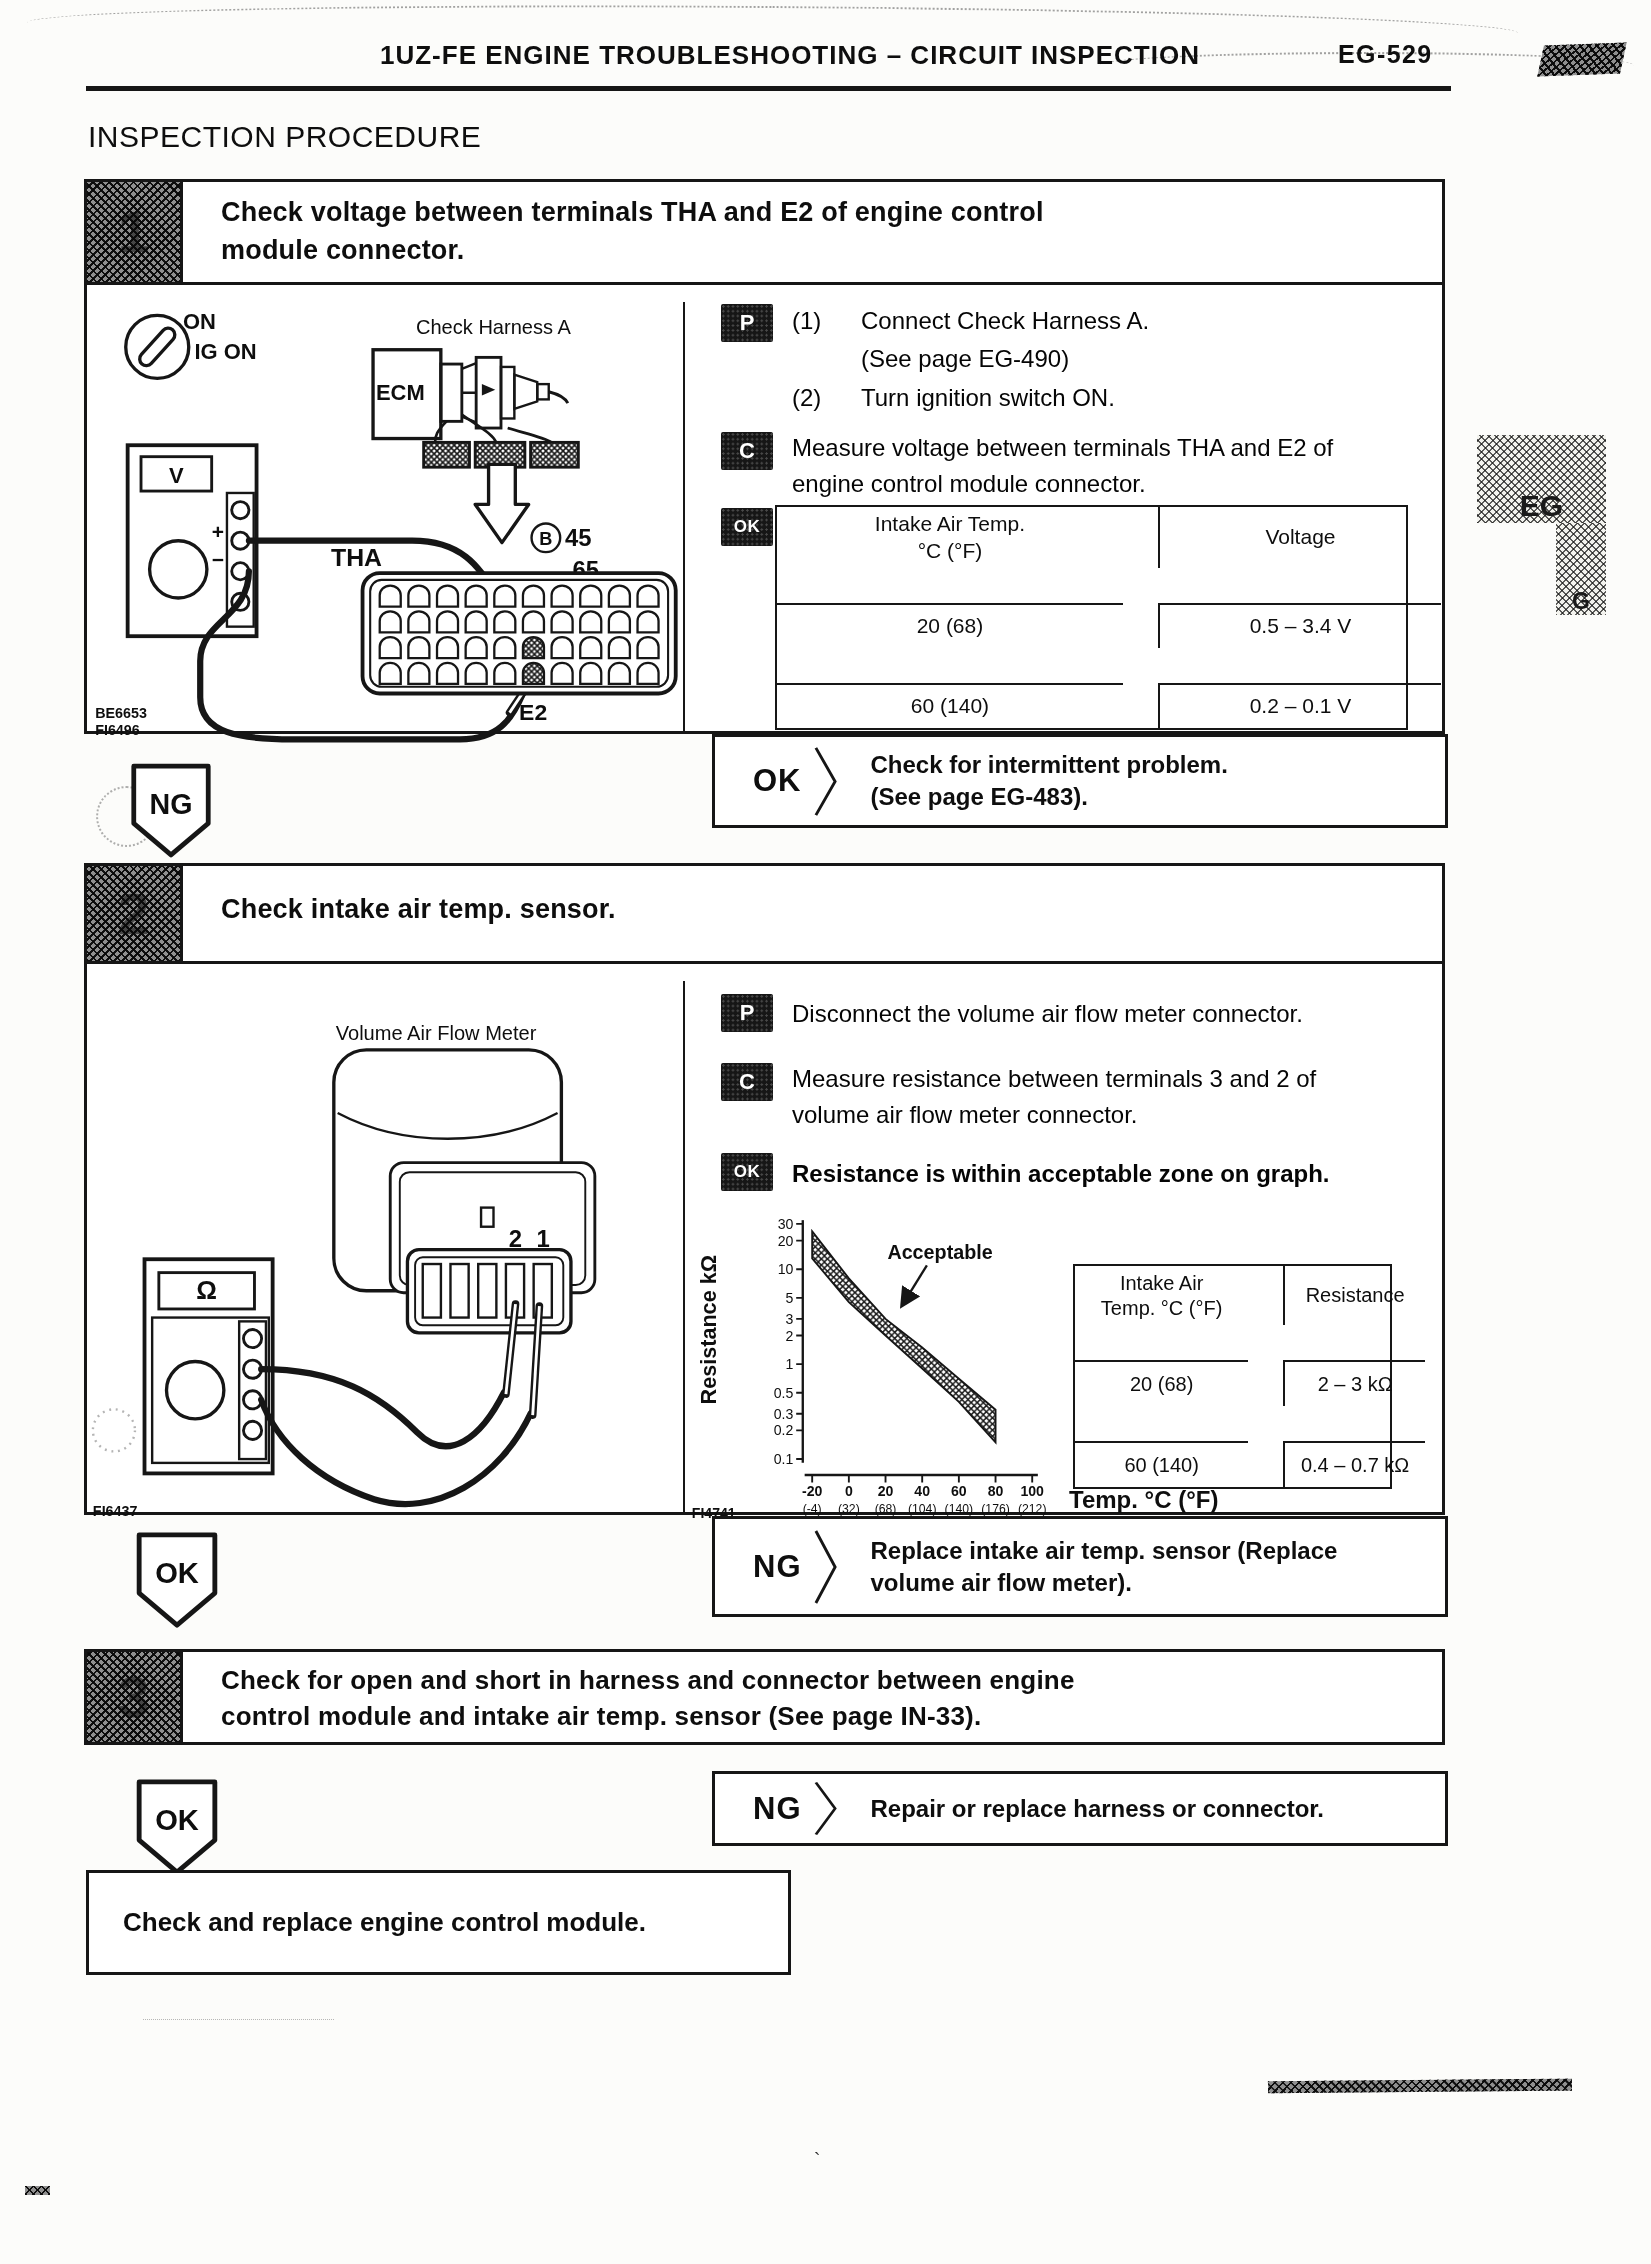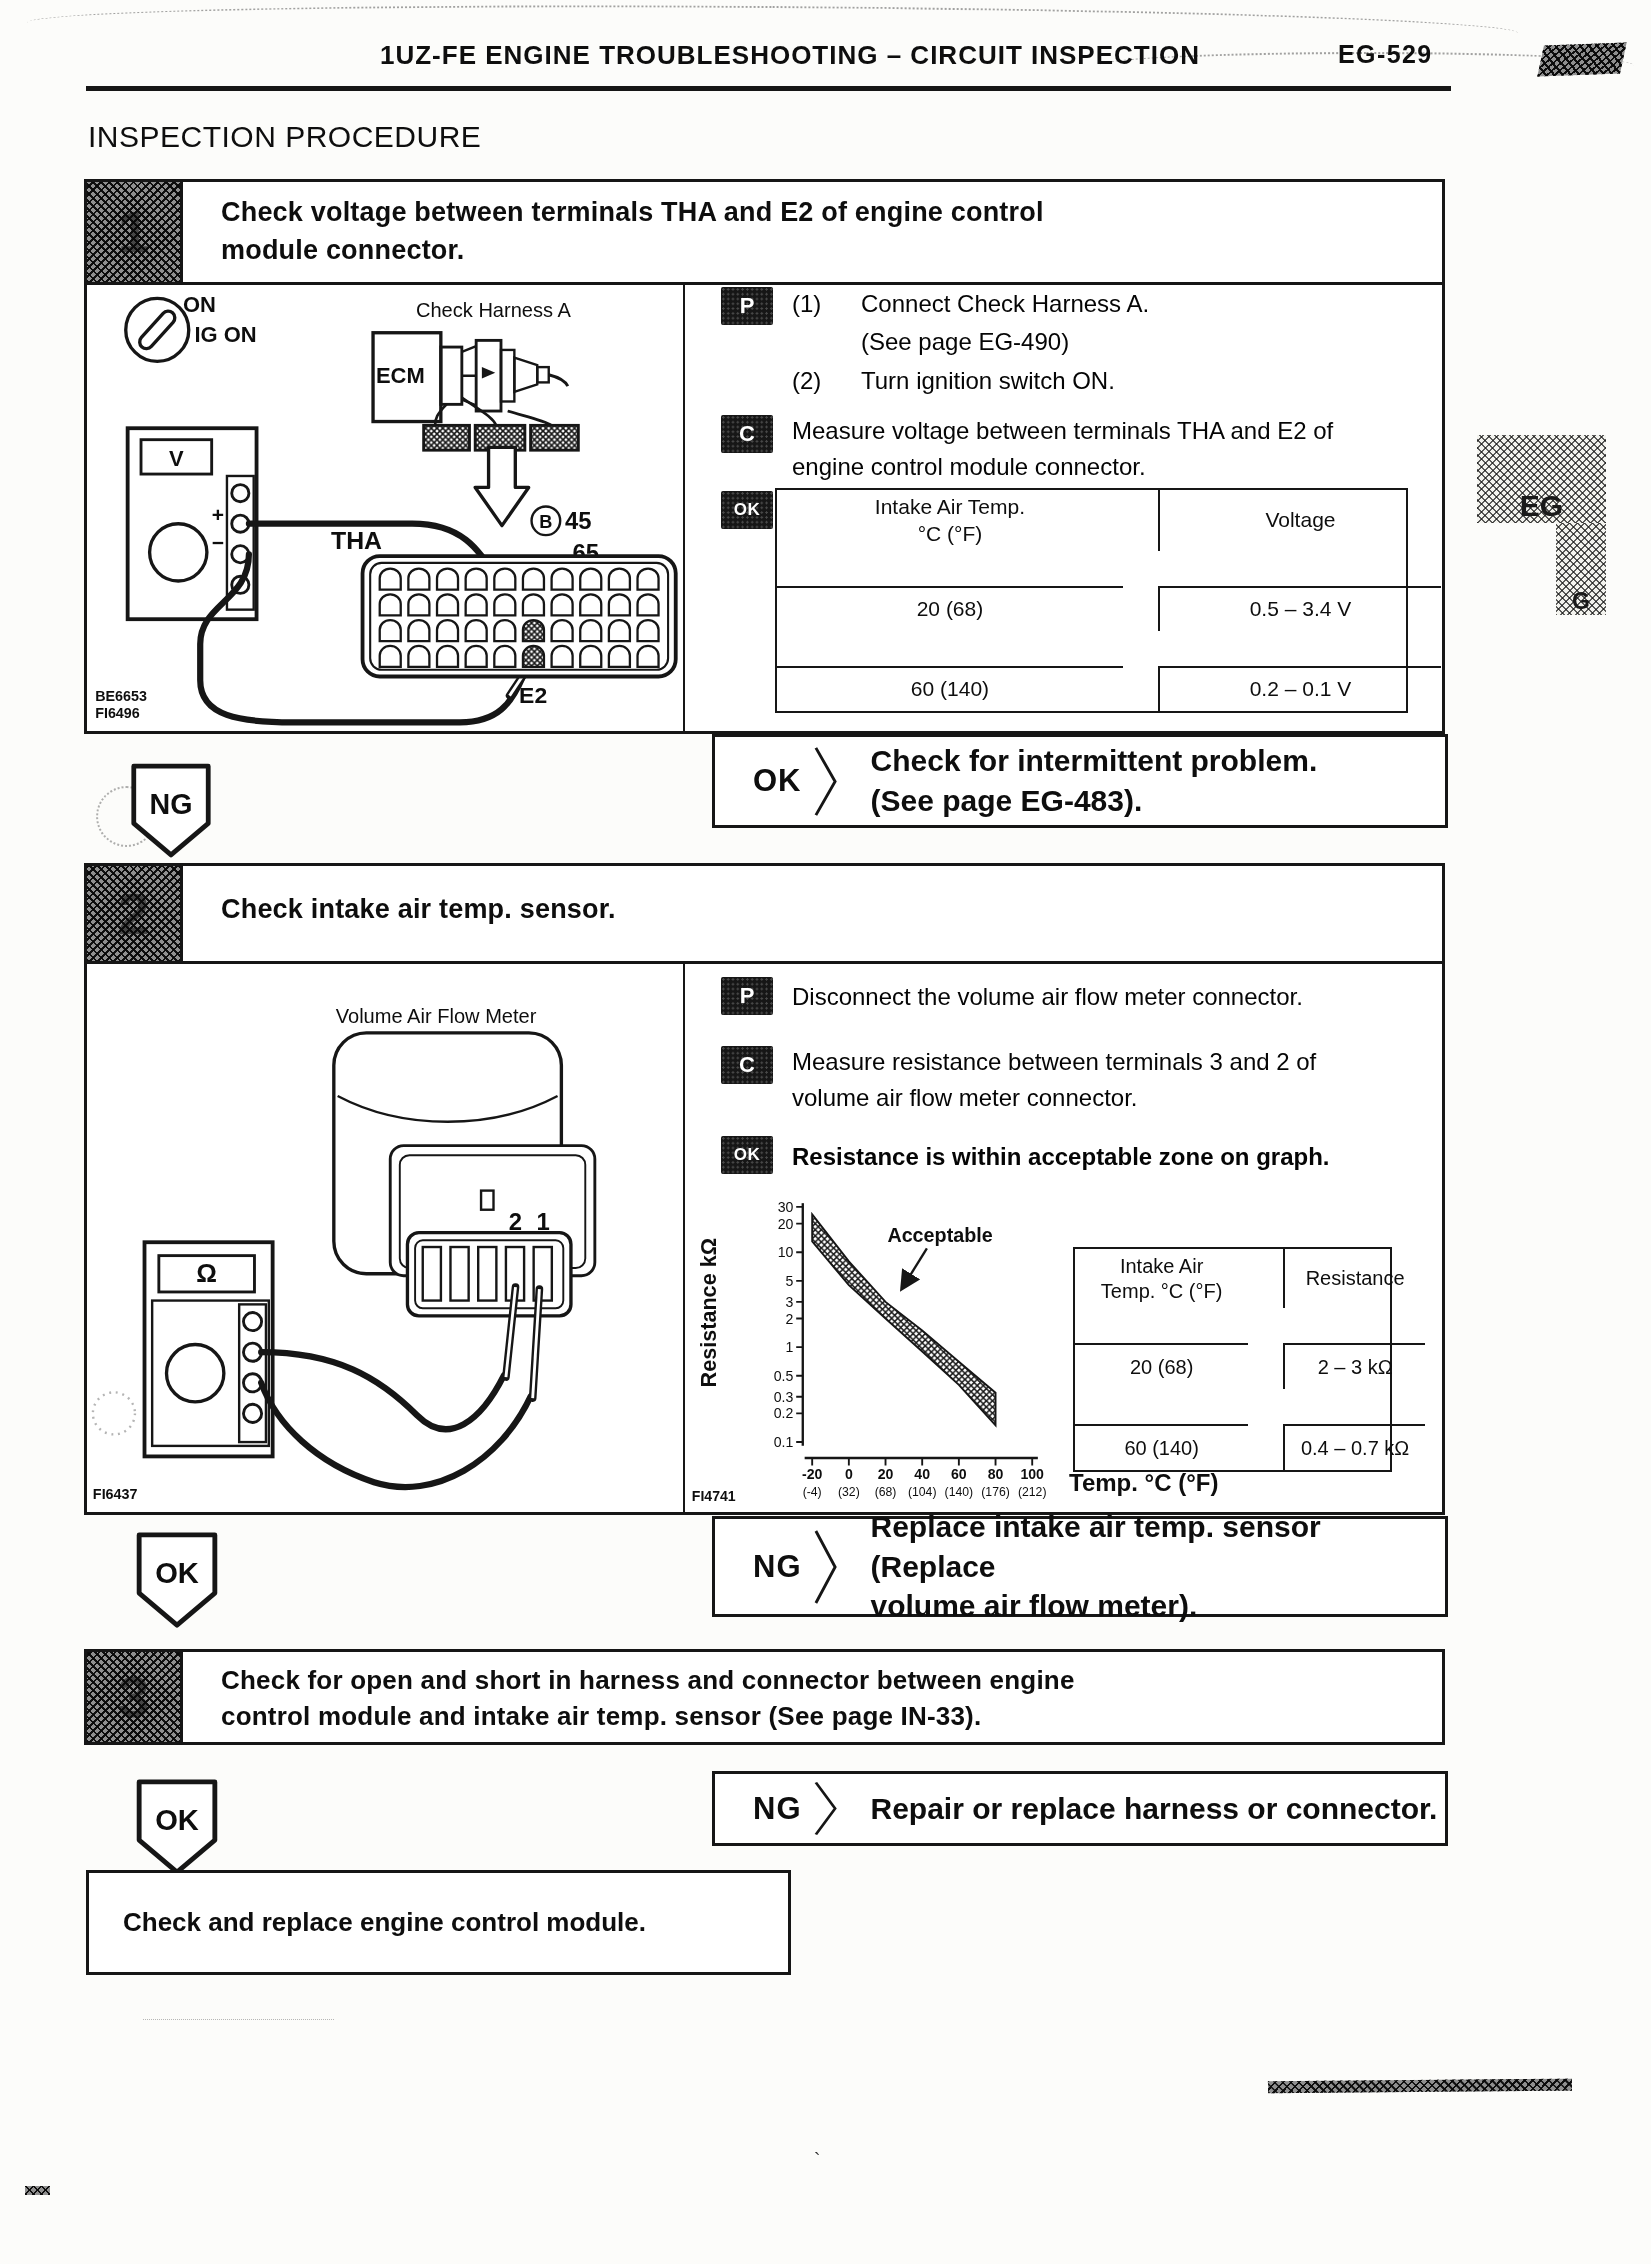--- a/index.html
+++ b/index.html
@@ -21,21 +21,21 @@
 
   .step-box { position: absolute; border: 3.8px solid #161616; background: #fff;
               display: flex; flex-direction: column; }
   .step-head { display: flex; align-items: stretch; border-bottom: 3.8px solid #161616; flex: none; }
   .step-head.no-body { border-bottom: none; flex: 1; }
   .num-cell { width: 96px; flex: none; border-right: 3.8px solid #161616;
               display: flex; align-items: center; justify-content: center; }
   .num-cell span { font-size: 57px; font-weight: bold; color: rgba(10,10,10,.55); }
   .step-title { padding: 12.4px 25px 0 38px; font-size: 27px; font-weight: bold;
                 line-height: 1.4; letter-spacing: 0.2px; }
-  .step-body { flex: 1; display: flex; min-height: 0; }
+  .step-body { flex: 1; display: flex; min-height: 0; margin-top: 17px; }
   .col-left { width: 598px; flex: none; border-right: 2.9px solid #161616; position: relative; }
   .col-right { flex: 1; position: relative; }
 
   .badge { position: absolute; width: 52px; height: 38px; background: #161616; color: #fff;
            display: flex; align-items: center; justify-content: center; font-weight: bold;
            font-size: 22px; border-radius: 1.9px;
            background-image: radial-gradient(rgba(255,255,255,.22) 1px, rgba(0,0,0,0) 1.1px);
            background-size: 4.8px 4.8px; }
   .badge.okb { font-size: 17px; letter-spacing: 0.5px; }
   .badge span { color:#fff; }
@@ -49,21 +49,21 @@
   .spec-table .c { display: flex; flex-direction: column; align-items: center; justify-content: center;
                    line-height: 1.25; border-left: 2.9px solid #161616; border-top: 2.9px solid #161616;
                    text-align: center; }
   .spec-table .fc { border-left: none; }
   .spec-table .fr { border-top: none; }
 
   .flow-box { position: absolute; border: 3.8px solid #161616; background: #fff;
               display: flex; align-items: center; }
   .flow-label { font-size: 31px; font-weight: bold; margin-left: 38px; letter-spacing: 1px; flex: none; }
   .flow-chev { margin-left: 11.5px; flex: none; }
-  .flow-text { margin-left: 32.5px; font-size: 30px; font-weight: bold; line-height: 1.32; }
+  .flow-text { margin-left: 32.5px; font-size: 24px; font-weight: bold; line-height: 1.32; }
 
   .penta { position: absolute; }
   .dotcircle { position: absolute; border: 2.9px dotted #6f6f6f; border-radius: 50%; opacity: .55; }
   .rule { background: #161616; }
   .arc { border-top: 2.9px dotted rgba(70,70,70,.5); border-radius: 100%; }
   .tab { display: flex; align-items: flex-end; justify-content: center; }
   .fig-code { font-size: 15px; font-weight: bold; }
 </style>
 </head>
 <body>

